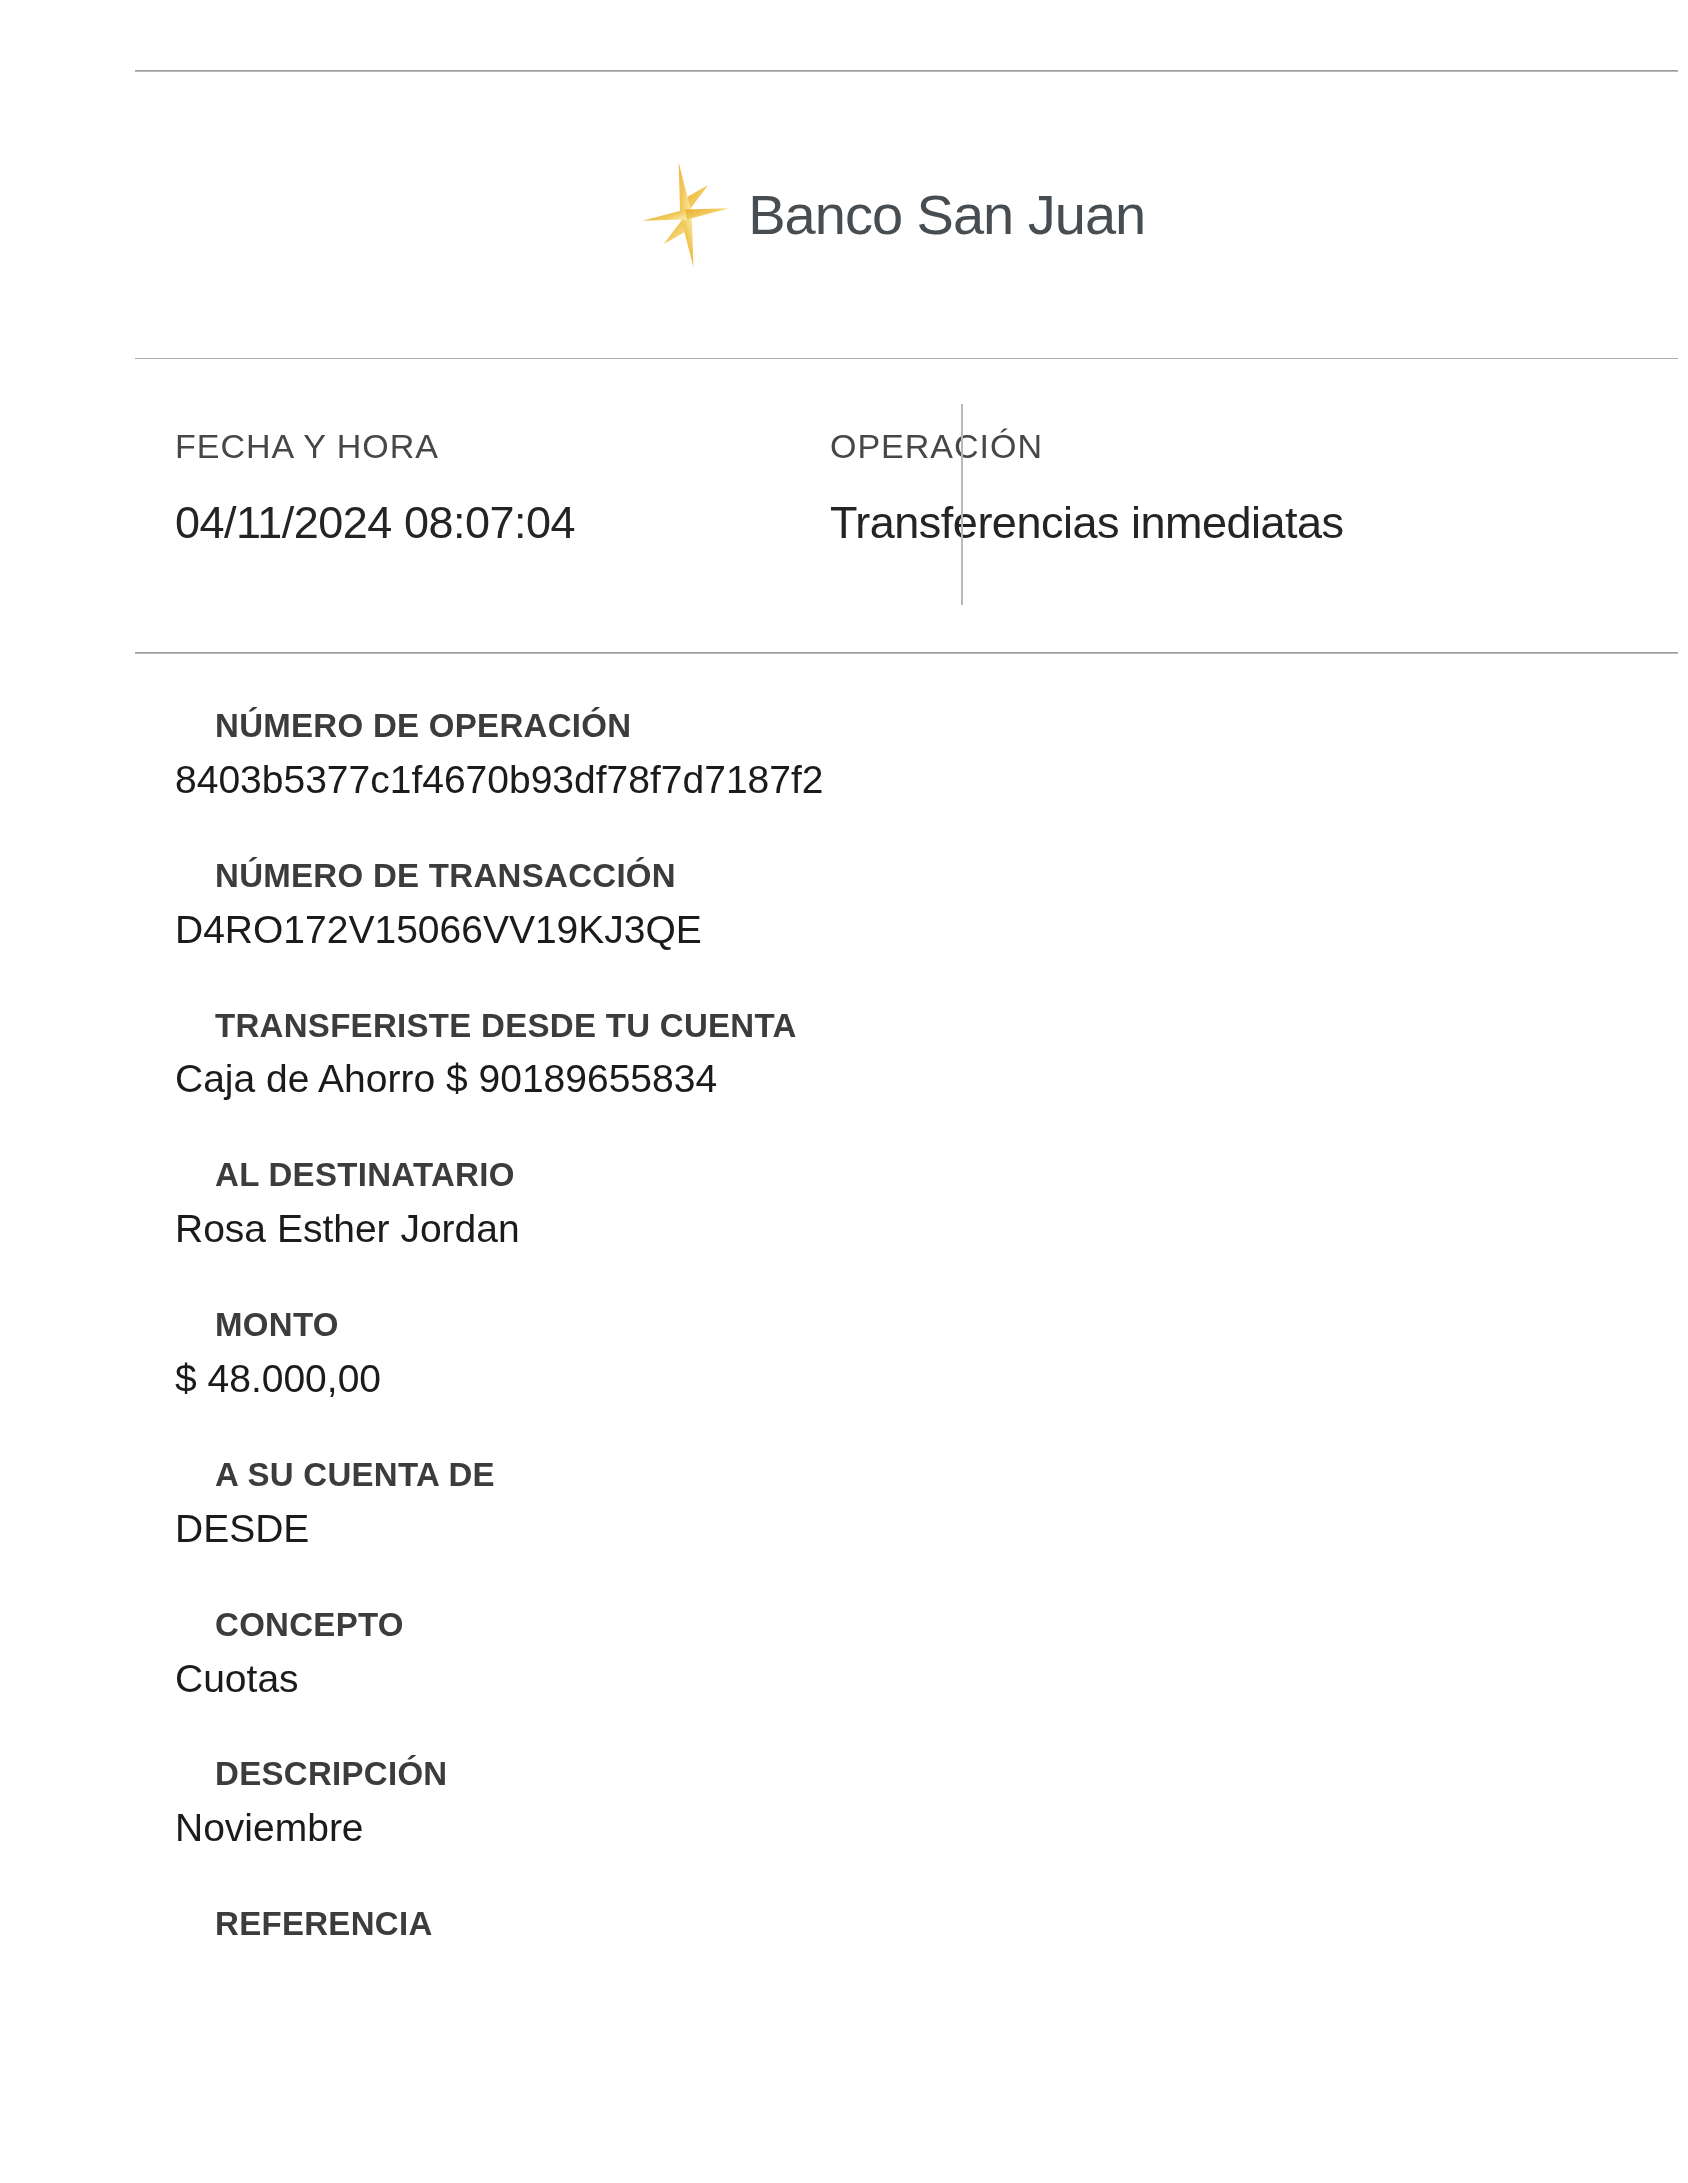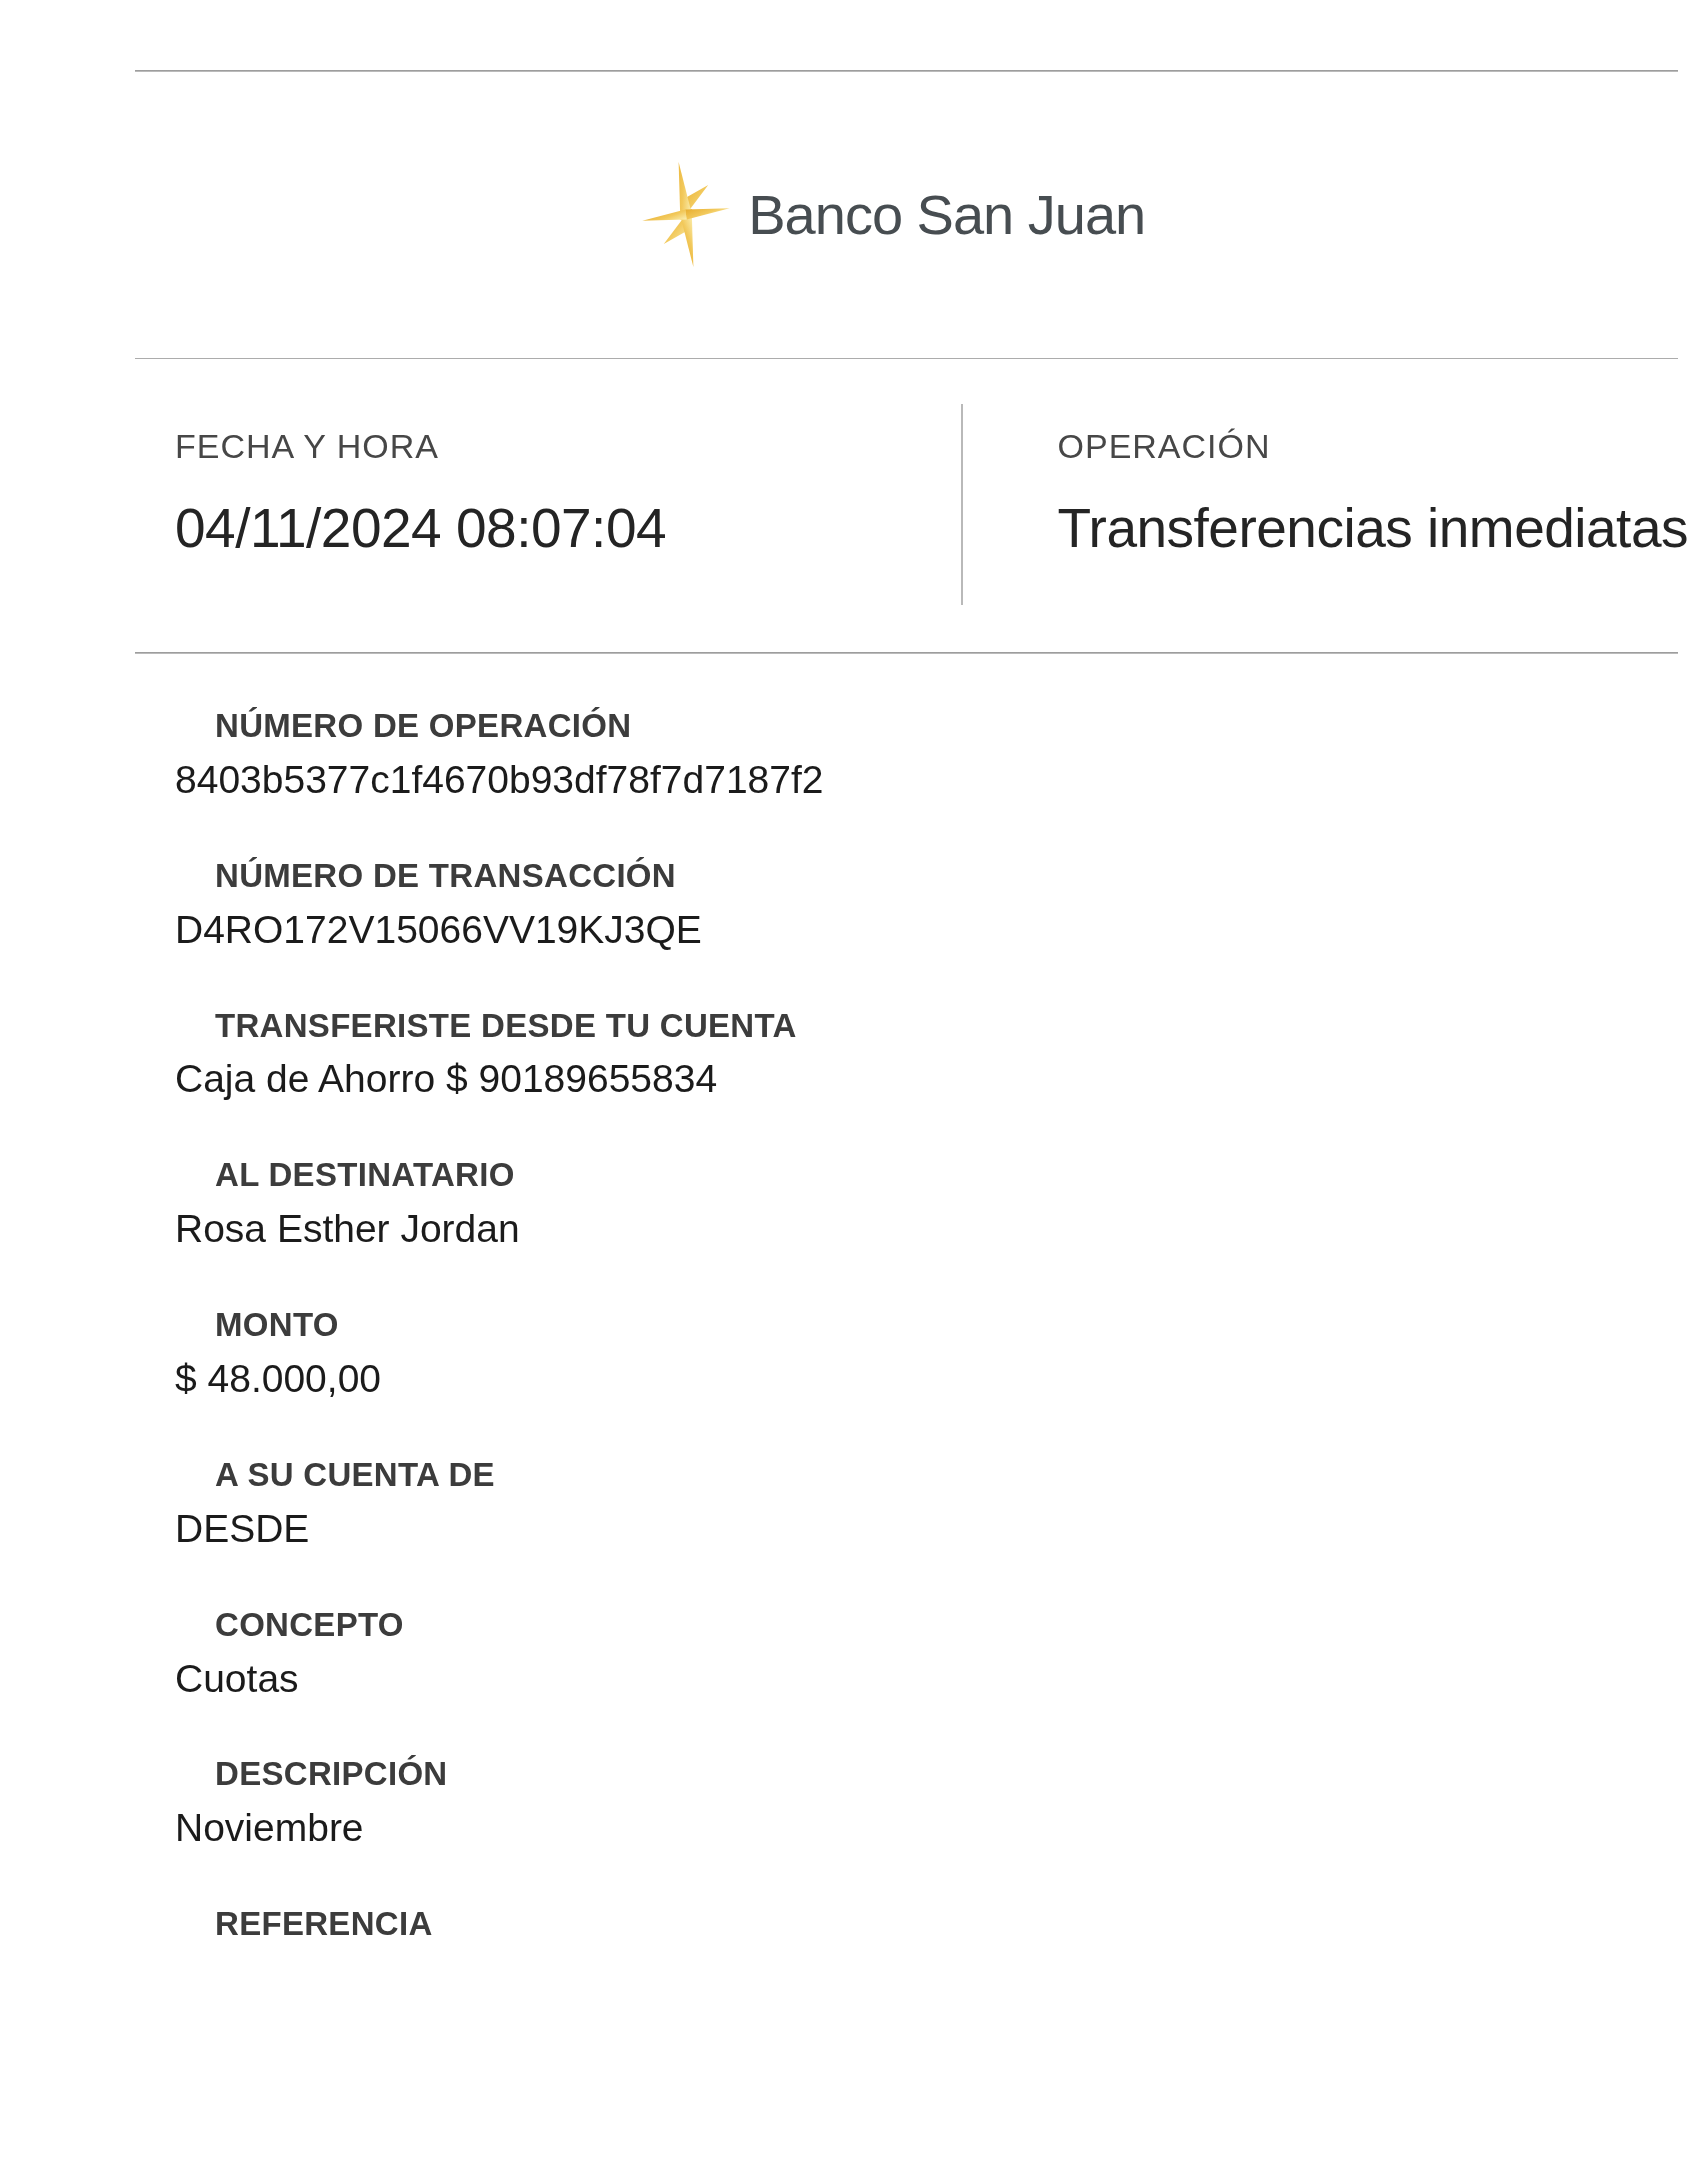--- a/index.html
+++ b/index.html
@@ -39,42 +39,41 @@
     white-space: nowrap;
   }
 
   
   .summary {
     position: relative;
     height: 285px;
     box-sizing: border-box;
     padding-top: 66px;
     display: flex;
-    justify-content: space-between;
   }
   .summary .col-left  { width: 786px; box-sizing: border-box; padding-left: 175px; }
   .summary .col-right { box-sizing: border-box; padding-left: 44px; }
   .summary-divider {
     position: absolute;
     left: 961px;
     top: 41px;
     width: 1.5px;
     height: 201px;
     background: #b9b9b9;
   }
   .summary-label {
     font-size: 34px;
     color: #474747;
     letter-spacing: 1px;
     line-height: 1;
     white-space: nowrap;
   }
   .summary-value {
     margin-top: 35px;
-    font-size: 55px;
+    font-size: 45px;
     color: #242424;
     letter-spacing: -0.5px;
     line-height: 1.1;
     white-space: nowrap;
   }
 
   
   .details {
     box-sizing: border-box;
     padding: 49px 0 0 175px;

